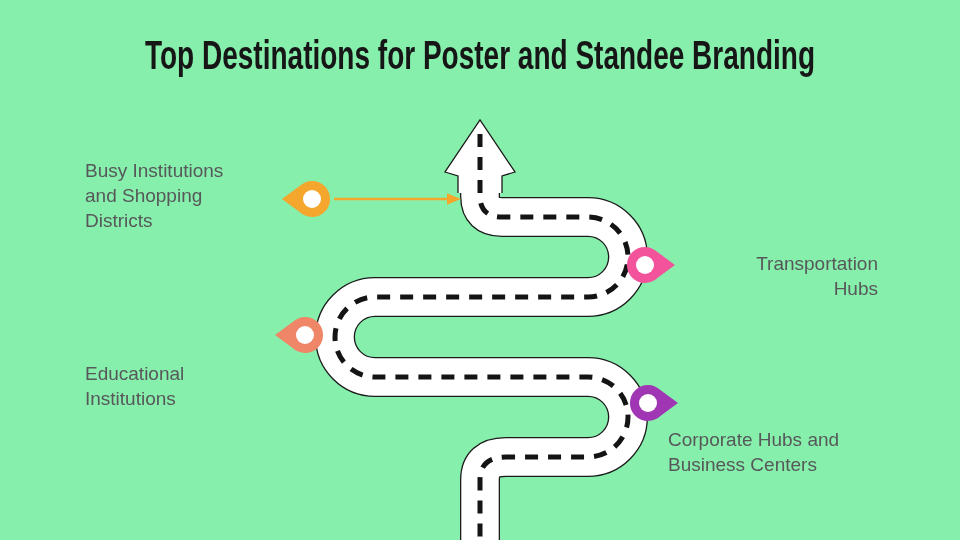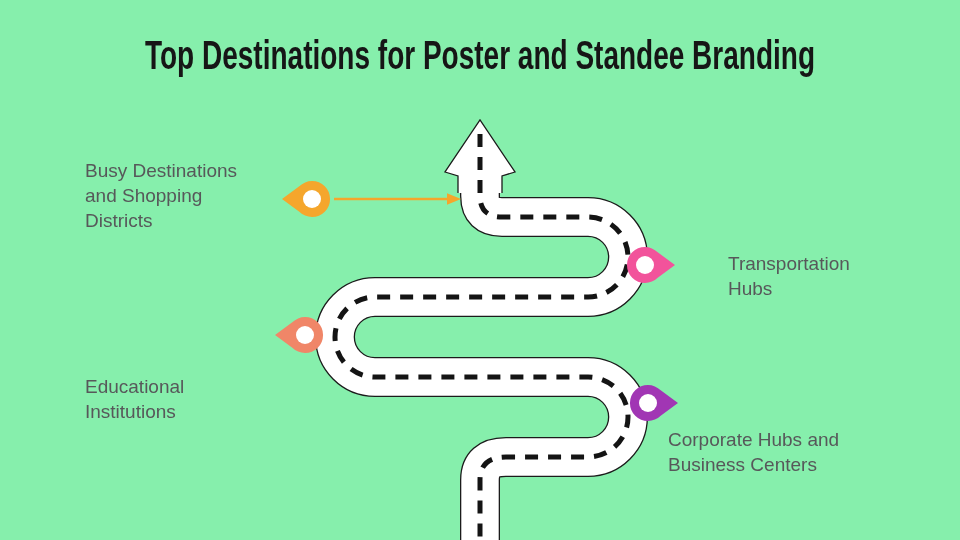--- a/index.html
+++ b/index.html
@@ -23,22 +23,22 @@
     letter-spacing:0px;
   }
   .road-svg{position:absolute;left:0;top:0;}
   .label{
     position:absolute;
     font-size:19px;
     line-height:25px;
     color:#57585a;
   }
   .label-marketplaces{left:85px;top:158px;width:172px;text-align:left;}
-  .label-transportation{right:82px;top:251px;width:150px;}
-  .label-education{left:85px;top:374px;width:160px;text-align:left;}
+  .label-transportation{right:82px;top:251px;width:150px;text-align:right;}
+  .label-education{left:85px;top:361px;width:160px;text-align:left;}
   .label-corporate{right:82px;top:427px;width:210px;}
 </style>
 </head>
 <body>
 
 <div class="canvas">
 
   <div class="title">Top Destinations for Poster and Standee Branding</div>
 
   <svg class="road-svg" width="960" height="540" viewBox="0 0 960 540">
@@ -82,18 +82,18 @@
       <path d="M 12.7 -12.7 A 18 18 0 1 0 12.7 12.7 L 30 0 Z" fill="#F08668"></path>
       <circle r="9" fill="#ffffff"></circle>
     </g>
 
     <g transform="translate(648,403)">
       <path d="M 12.7 -12.7 A 18 18 0 1 0 12.7 12.7 L 30 0 Z" fill="#A136B4"></path>
       <circle r="9" fill="#ffffff"></circle>
     </g>
   </svg>
 
-  <div class="label label-marketplaces">Busy Destinations and Shopping Districts</div>
+  <div class="label label-marketplaces">Busy Institutions and Shopping Districts</div>
   <div class="label label-transportation">Transportation Hubs</div>
   <div class="label label-education">Educational Institutions</div>
   <div class="label label-corporate">Corporate Hubs and Business Centers</div>
 
 </div>
 
 </body></html>

